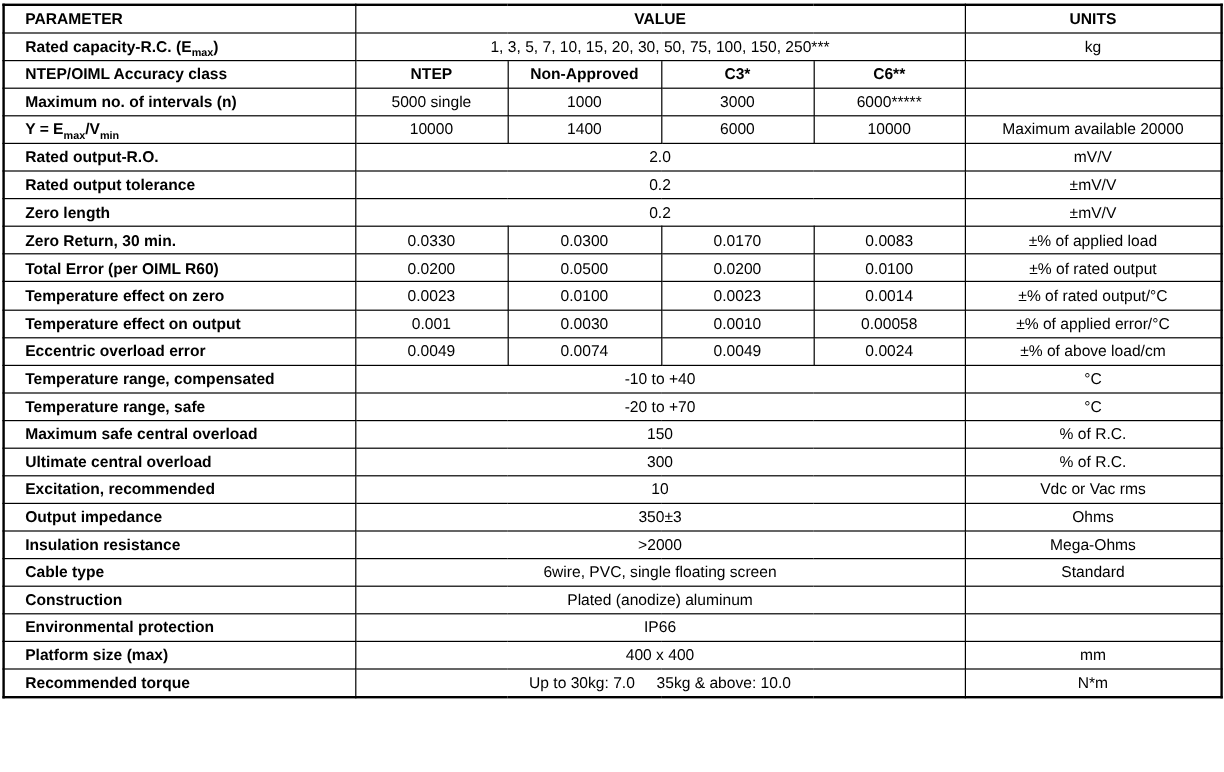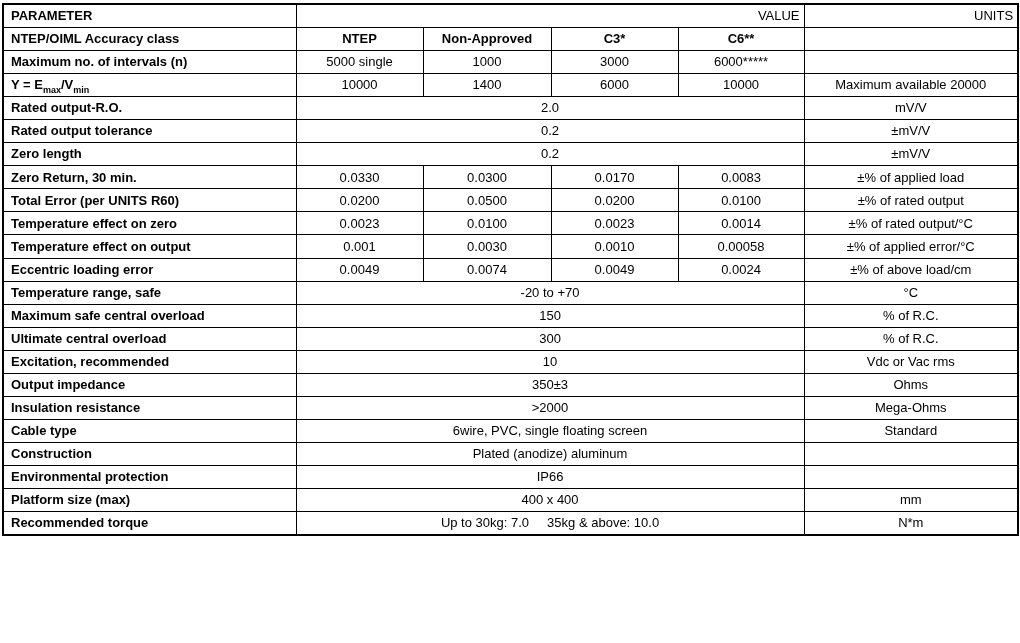--- a/index.html
+++ b/index.html
@@ -1,23 +1,23 @@
 <!DOCTYPE html>
 <html><head>
 <meta charset="utf-8">
 <style>
   html,body{margin:0;padding:0;background:#ffffff;}
   body{width:1020px;height:643px;font-family:"Liberation Sans",sans-serif;color:#000;}
   .wrap{padding:3px 2px 0 2px;}
   table.spec{border-collapse:collapse;table-layout:fixed;width:1015px;border:2px solid #000;}
   td,th{border:1px solid #000;height:22.05px;padding:0 4px;font-size:13px;line-height:1.05;
         overflow:hidden;white-space:nowrap;vertical-align:middle;}
-  .param{text-align:left;padding-left:7px;font-weight:bold;}
+  .param{text-align:left;padding-left:17px;font-weight:bold;}
   .val,.units{text-align:center;font-weight:normal;}
-  .hdr{font-weight:normal;text-align:right;}
+  .hdr{font-weight:bold;text-align:center;}
   .b{font-weight:bold;}
   sub{font-size:9px;line-height:0;}
 </style>
 </head>
 <body>
 
 <div class="wrap">
   <table class="spec">
     <colgroup>
       <col style="width:293px">
@@ -28,20 +28,25 @@
       <col style="width:214px">
     </colgroup>
     <thead>
       <tr>
         <th class="param">PARAMETER</th>
         <th class="hdr" colspan="4">VALUE</th>
         <th class="hdr">UNITS</th>
       </tr>
     </thead>
     <tbody>
+        <tr>
+          <td class="param">Rated capacity-R.C. (E<sub>max</sub>)</td>
+          <td class="val" colspan="4">1, 3, 5, 7, 10, 15, 20, 30, 50, 75, 100, 150, 250***</td>
+          <td class="units">kg</td>
+        </tr>
         <tr>
           <td class="param">NTEP/OIML Accuracy class</td>
           <td class="val b">NTEP</td>
           <td class="val b">Non-Approved</td>
           <td class="val b">C3*</td>
           <td class="val b">C6**</td>
           <td class="units"></td>
         </tr>
         <tr>
           <td class="param">Maximum no. of intervals (n)</td>
@@ -76,21 +81,21 @@
         </tr>
         <tr>
           <td class="param">Zero Return, 30 min.</td>
           <td class="val">0.0330</td>
           <td class="val">0.0300</td>
           <td class="val">0.0170</td>
           <td class="val">0.0083</td>
           <td class="units">±% of applied load</td>
         </tr>
         <tr>
-          <td class="param">Total Error (per UNITS R60)</td>
+          <td class="param">Total Error (per OIML R60)</td>
           <td class="val">0.0200</td>
           <td class="val">0.0500</td>
           <td class="val">0.0200</td>
           <td class="val">0.0100</td>
           <td class="units">±% of rated output</td>
         </tr>
         <tr>
           <td class="param">Temperature effect on zero</td>
           <td class="val">0.0023</td>
           <td class="val">0.0100</td>
@@ -100,26 +105,31 @@
         </tr>
         <tr>
           <td class="param">Temperature effect on output</td>
           <td class="val">0.001</td>
           <td class="val">0.0030</td>
           <td class="val">0.0010</td>
           <td class="val">0.00058</td>
           <td class="units">±% of applied error/°C</td>
         </tr>
         <tr>
-          <td class="param">Eccentric loading error</td>
+          <td class="param">Eccentric overload error</td>
           <td class="val">0.0049</td>
           <td class="val">0.0074</td>
           <td class="val">0.0049</td>
           <td class="val">0.0024</td>
           <td class="units">±% of above load/cm</td>
+        </tr>
+        <tr>
+          <td class="param">Temperature range, compensated</td>
+          <td class="val" colspan="4">-10 to +40</td>
+          <td class="units">°C</td>
         </tr>
         <tr>
           <td class="param">Temperature range, safe</td>
           <td class="val" colspan="4">-20 to +70</td>
           <td class="units">°C</td>
         </tr>
         <tr>
           <td class="param">Maximum safe central overload</td>
           <td class="val" colspan="4">150</td>
           <td class="units">% of R.C.</td>

